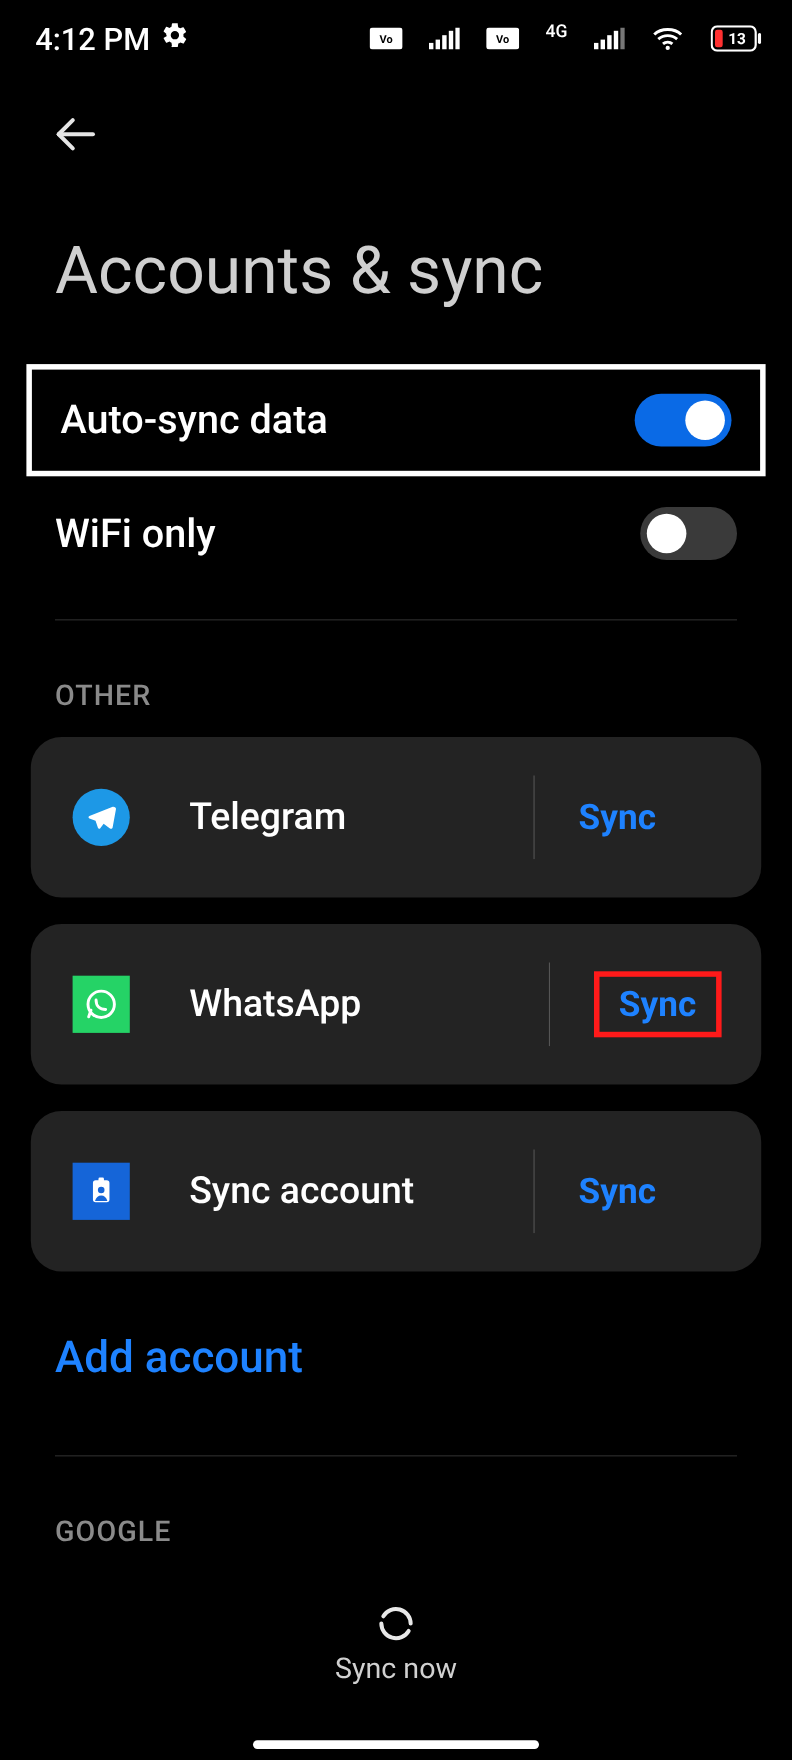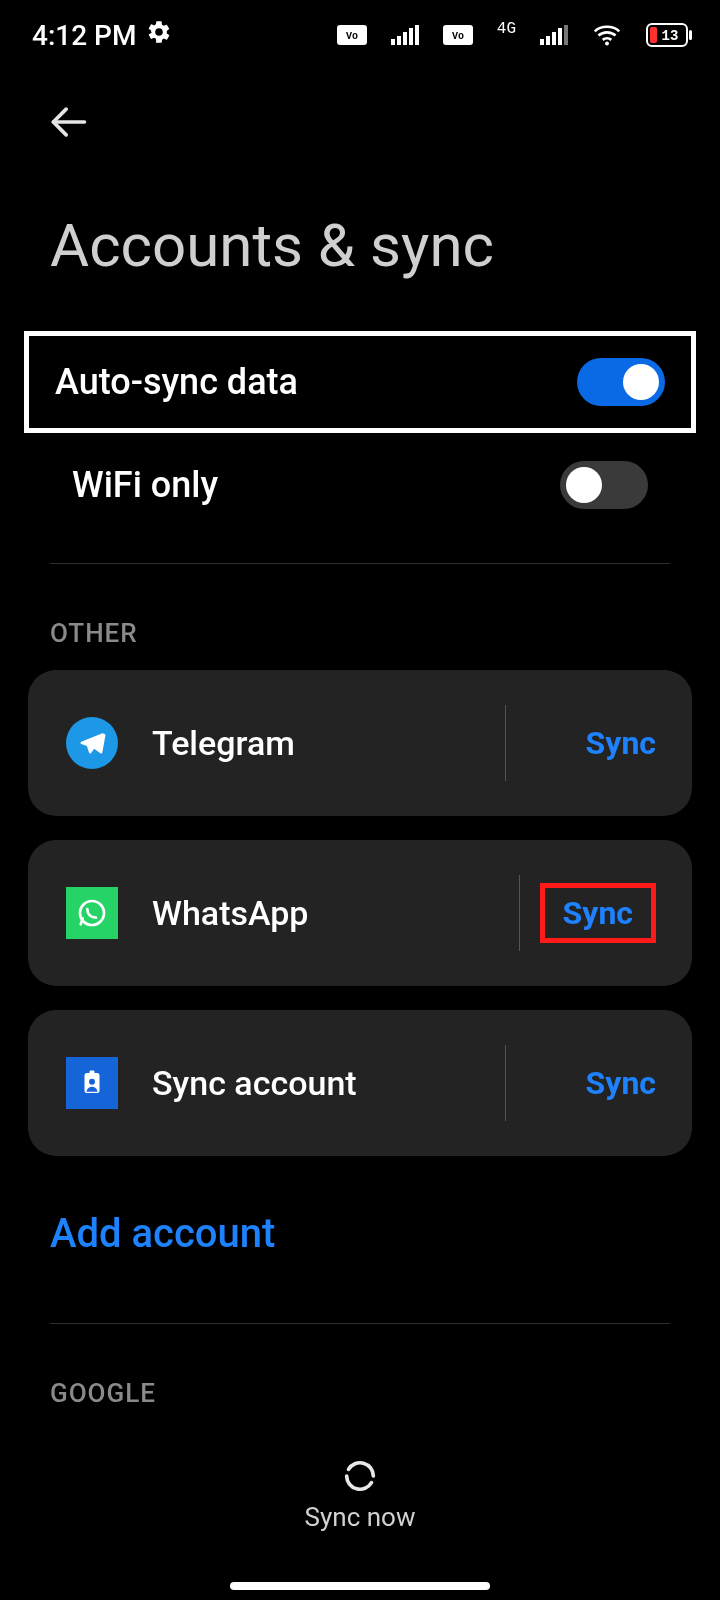--- a/index.html
+++ b/index.html
@@ -17,21 +17,21 @@
     .status-bar {
       height: 70px;
       display: flex;
       align-items: center;
       justify-content: space-between;
       padding: 0 28px 0 32px;
       font-size: 28px;
       font-weight: 500;
     }
     .status-left { display: flex; align-items: center; gap: 10px; }
-    .status-right { display: flex; align-items: center; gap: 24px; font-family: Liberation Mono, monospace; }
+    .status-right { display: flex; align-items: center; gap: 24px; }
     .status-right svg { display: block; }
 
     
     .back-row {
       padding: 24px 40px 0 40px;
     }
     .back-btn {
       width: 56px; height: 56px;
       display: flex; align-items: center; justify-content: center;
       cursor: pointer;
@@ -41,21 +41,21 @@
       font-size: 60px;
       font-weight: 400;
       color: #cfcfcf;
     }
 
     
     .toggle-row {
       display: flex;
       align-items: center;
       justify-content: space-between;
-      padding: 28px 72px;
+      padding: 28px 50px;
       font-size: 36px;
       font-weight: 500;
       color: #fff;
     }
     .toggle-row .label { flex: 1; }
 
     
     .hl-autosync {
       border: 5px solid #ffffff;
       margin: 0 24px;
@@ -102,40 +102,41 @@
     
     .cards { padding: 0 28px; }
     .card {
       background: #232323;
       border-radius: 28px;
       height: 146px;
       display: flex;
       align-items: center;
       margin-bottom: 24px;
       padding: 0 36px;
+      gap: 20px;
     }
     .card .icon-slot {
       width: 56px; height: 56px;
       display: flex; align-items: center; justify-content: center;
       margin-right: 32px;
     }
     .card .acct-name {
       flex: 1;
       font-size: 34px;
       font-weight: 500;
       color: #fff;
     }
     .card .vline {
       width: 1px; height: 76px;
       background: #555;
       margin: 0 20px 0 8px;
     }
     .card .sync-btn {
       width: 130px;
-      text-align: right;
+      text-align: left;
       color: #1e82ff;
       font-size: 32px;
       font-weight: 700;
       cursor: pointer;
     }
 
     .add-account {
       padding: 30px 56px 40px 50px;
       color: #1e82ff;
       font-size: 40px;

